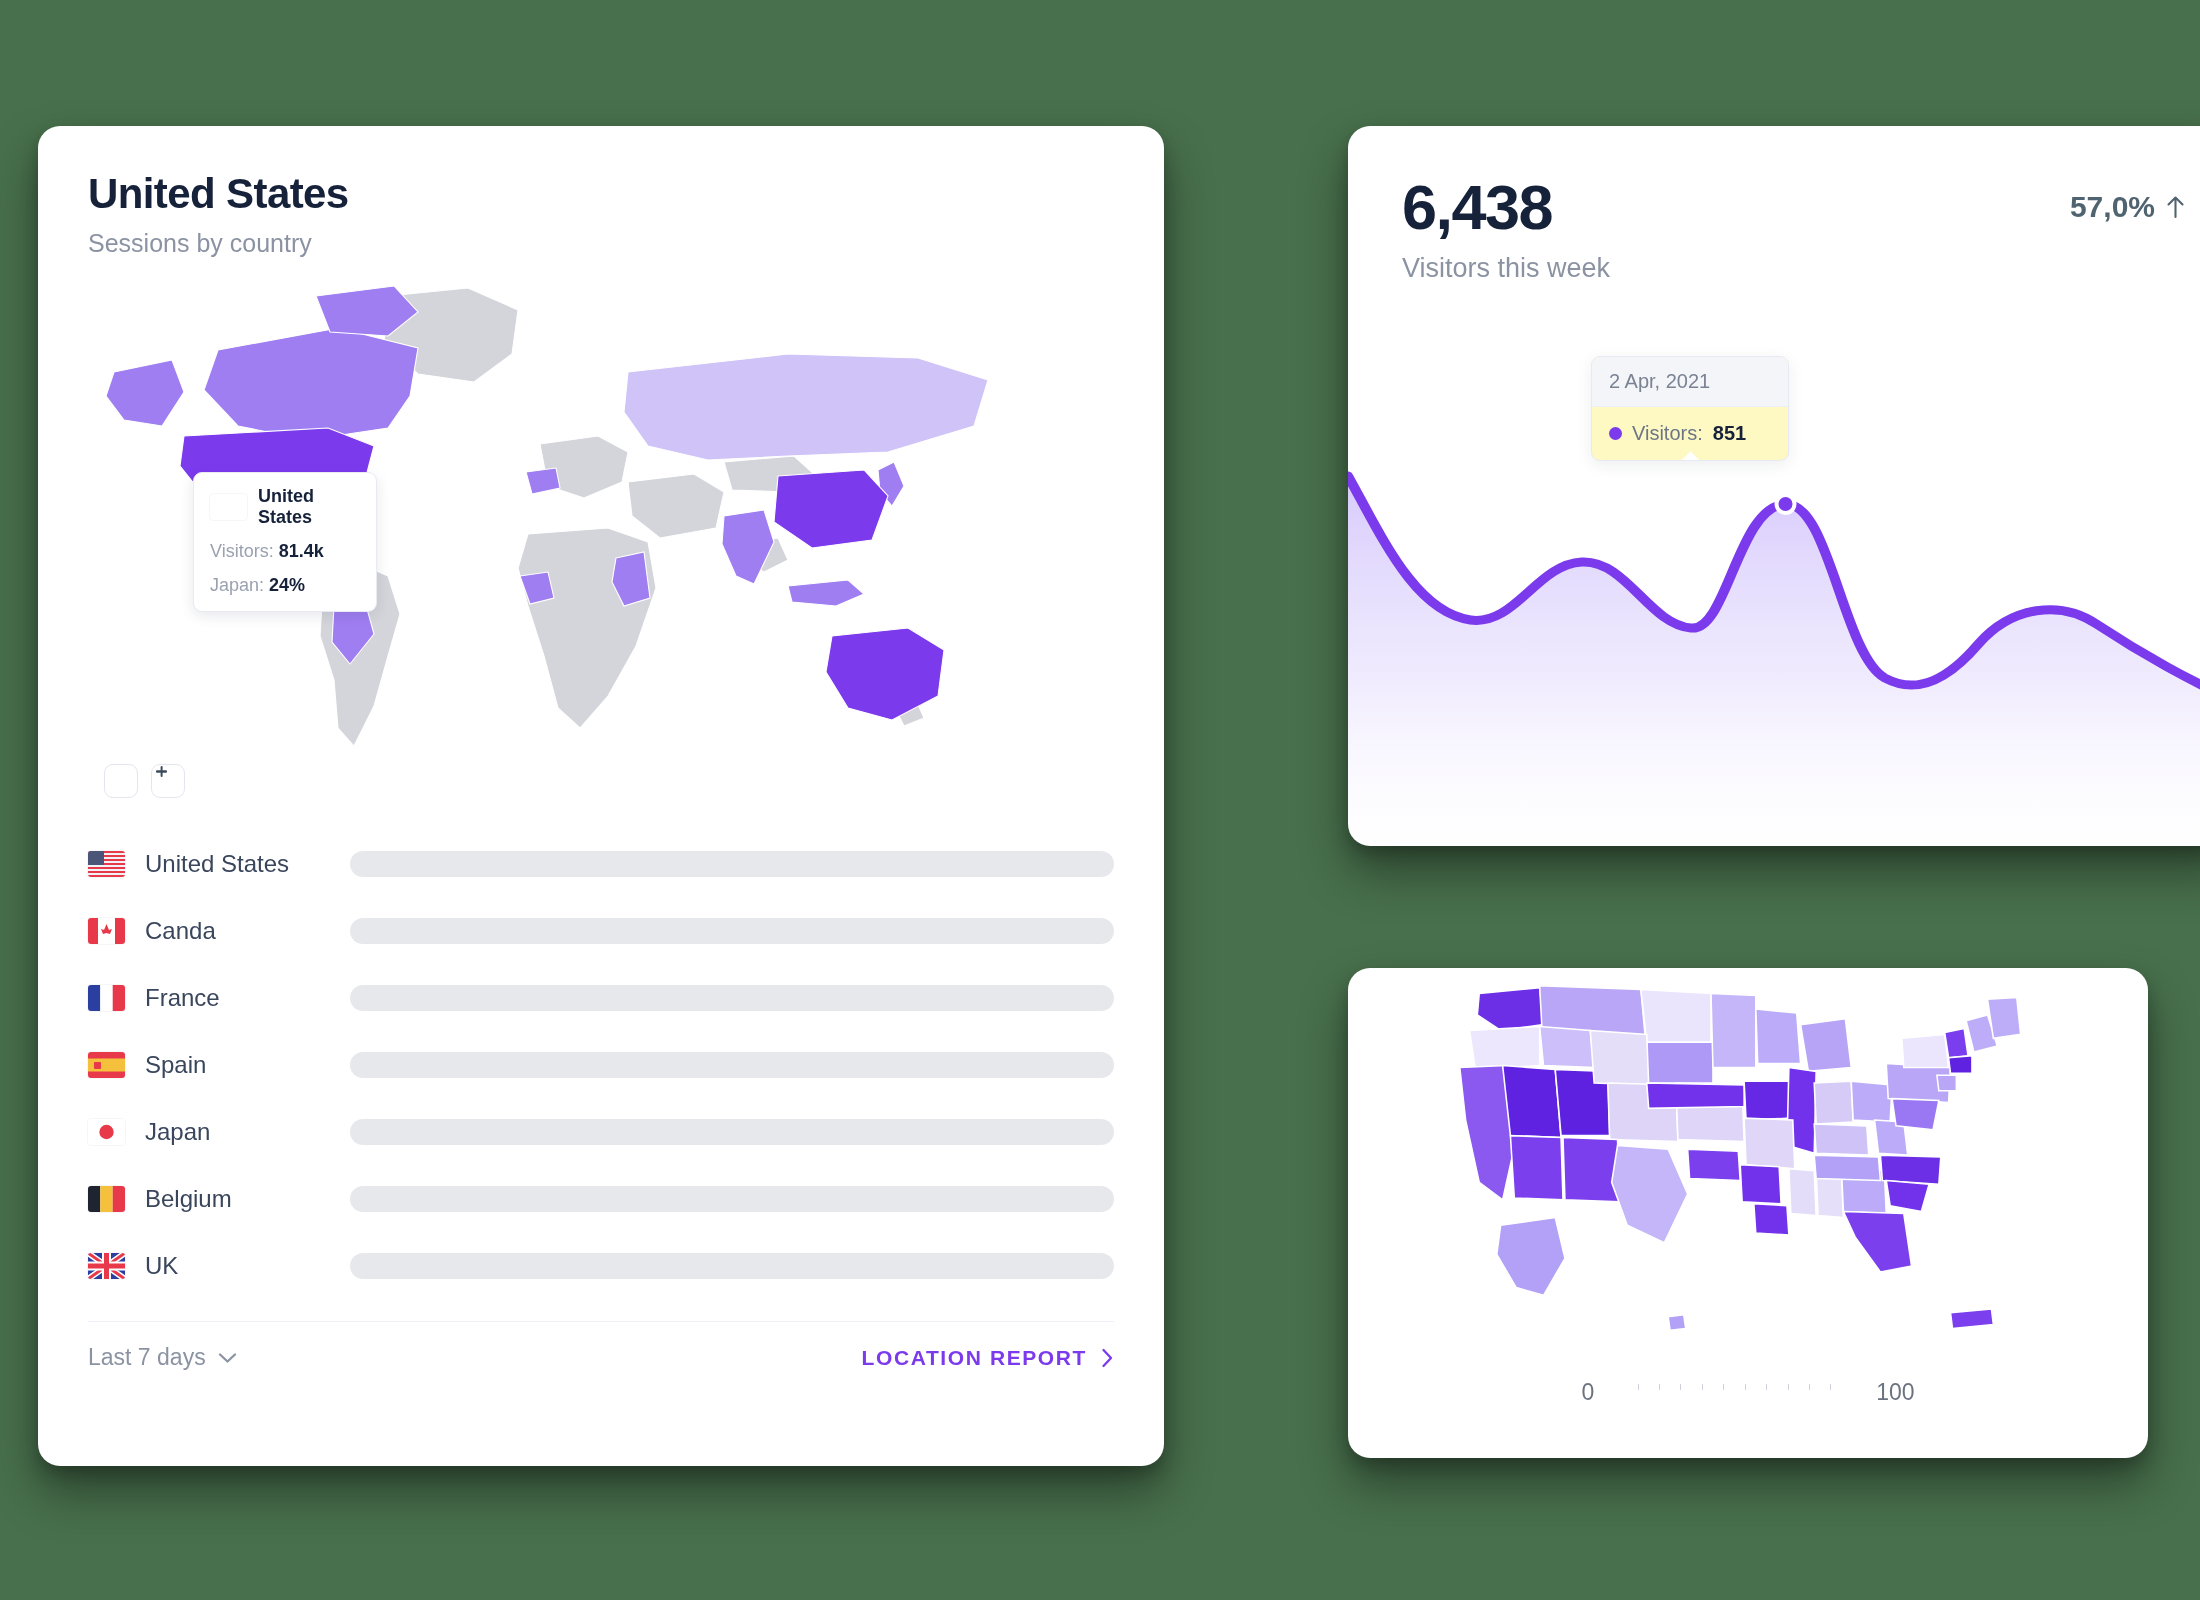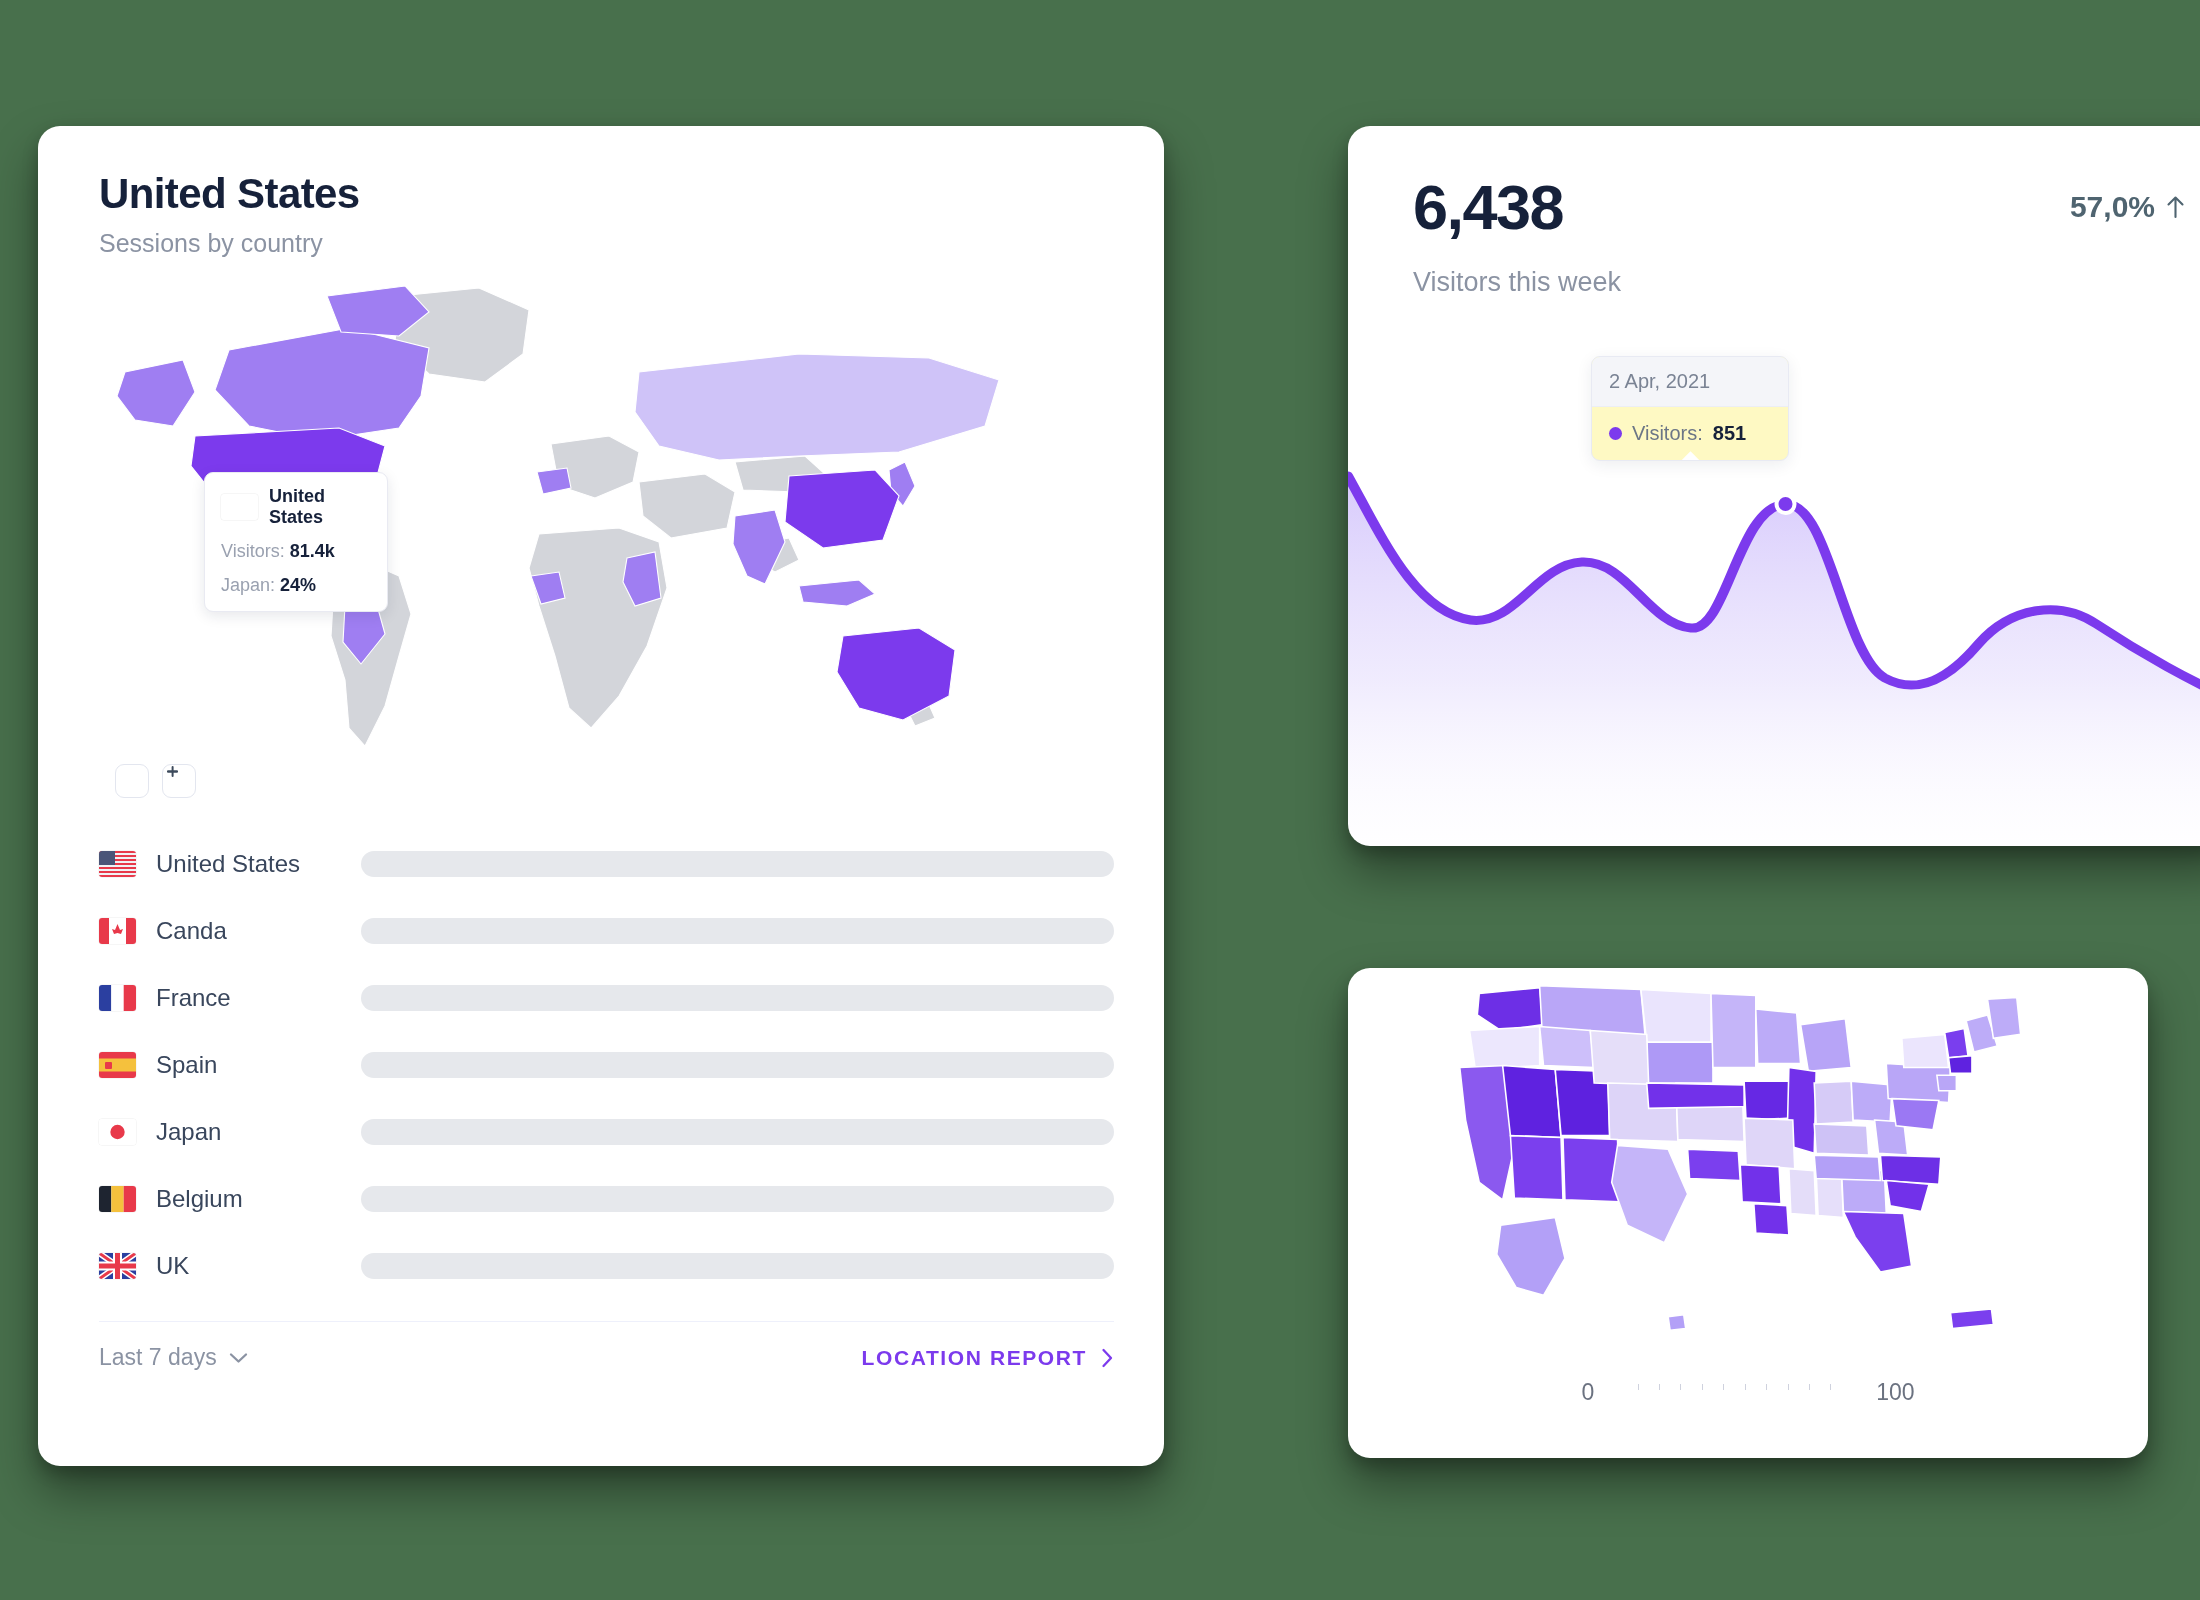--- a/index.html
+++ b/index.html
@@ -9,21 +9,20 @@
     font-family: "Liberation Sans", sans-serif;
     overflow: hidden;
   }
   .stage { position: relative; width: 2200px; height: 1600px; }
 
   .card {
     position: absolute;
     background: #ffffff;
     border-radius: 22px;
     box-shadow: 0 26px 48px rgba(0,0,0,.40), 0 8px 16px rgba(0,0,0,.22);
-    padding-left: 11px;
   }
 
   
   #map-card { left: 38px; top: 126px; width: 1126px; height: 1340px; }
 
   .card-head { padding: 46px 50px 0 50px; }
   .card-title {
     font-size: 42px; font-weight: bold; color: #16213a;
     letter-spacing: -.6px; line-height: 1.05;
   }
@@ -96,21 +95,21 @@
   
   #stat-card { left: 1348px; top: 126px; width: 891px; height: 720px; overflow: hidden; }
   .stat-head {
     display: flex; align-items: flex-start; justify-content: space-between;
     padding: 50px 54px 0 54px;
   }
   .bignum {
     font-size: 63px; font-weight: bold; color: #16213a;
     letter-spacing: -1.5px; line-height: 1;
   }
-  .bigsub { font-size: 27px; color: #8b93a3; margin-top: 28px; }
+  .bigsub { font-size: 27px; color: #8b93a3; margin-top: 14px; }
   .delta {
     display: flex; align-items: center; gap: 11px;
     font-size: 30px; font-weight: bold; color: #4f6470; margin-top: 14px;
   }
   .chartwrap { position: absolute; left: 0; right: 0; bottom: 0; height: 430px; }
   .chartwrap svg { display: block; width: 100%; height: 100%; }
 
   .ch-tip {
     position: absolute; left: 243px; top: 230px;
     width: 198px; background: #fef9c3;

